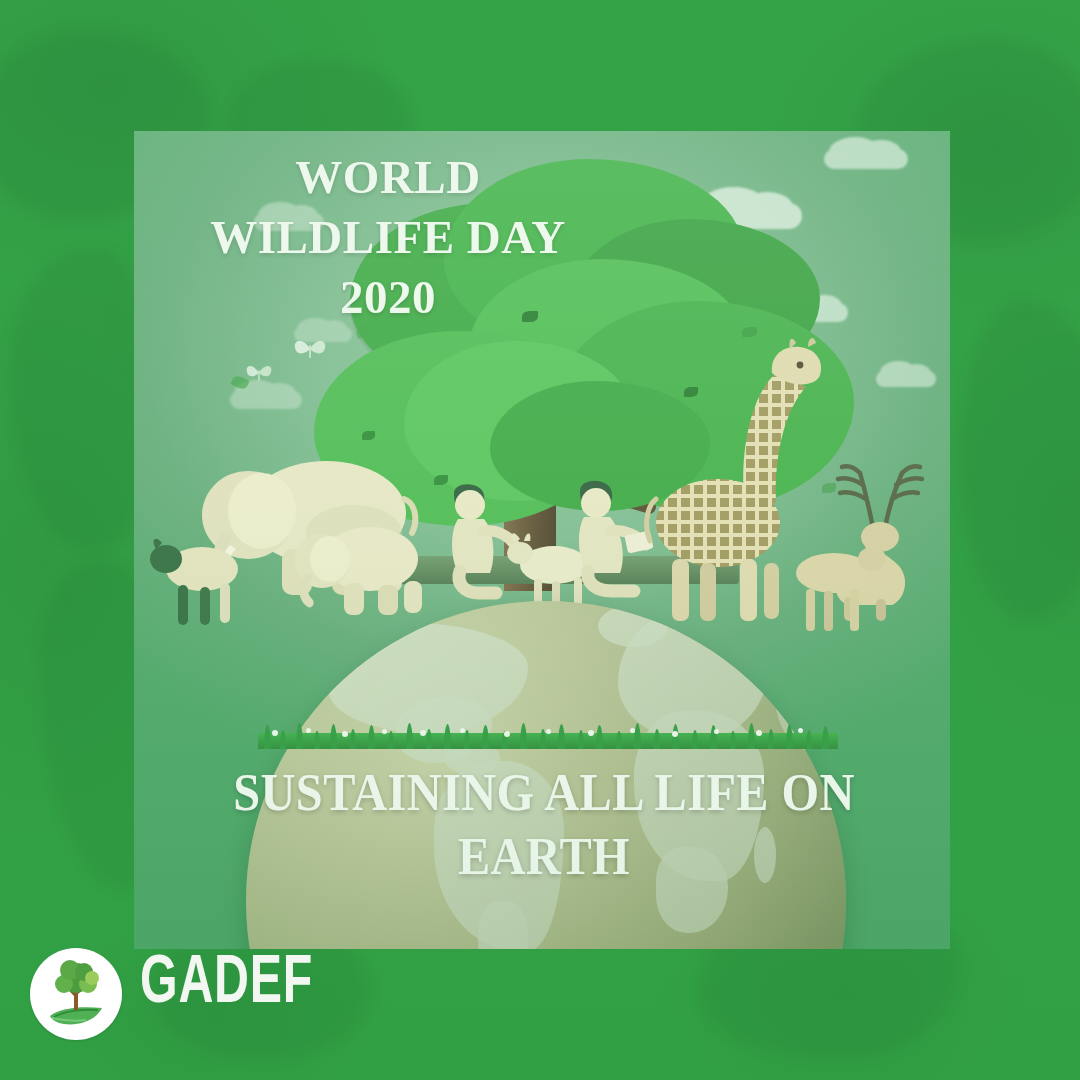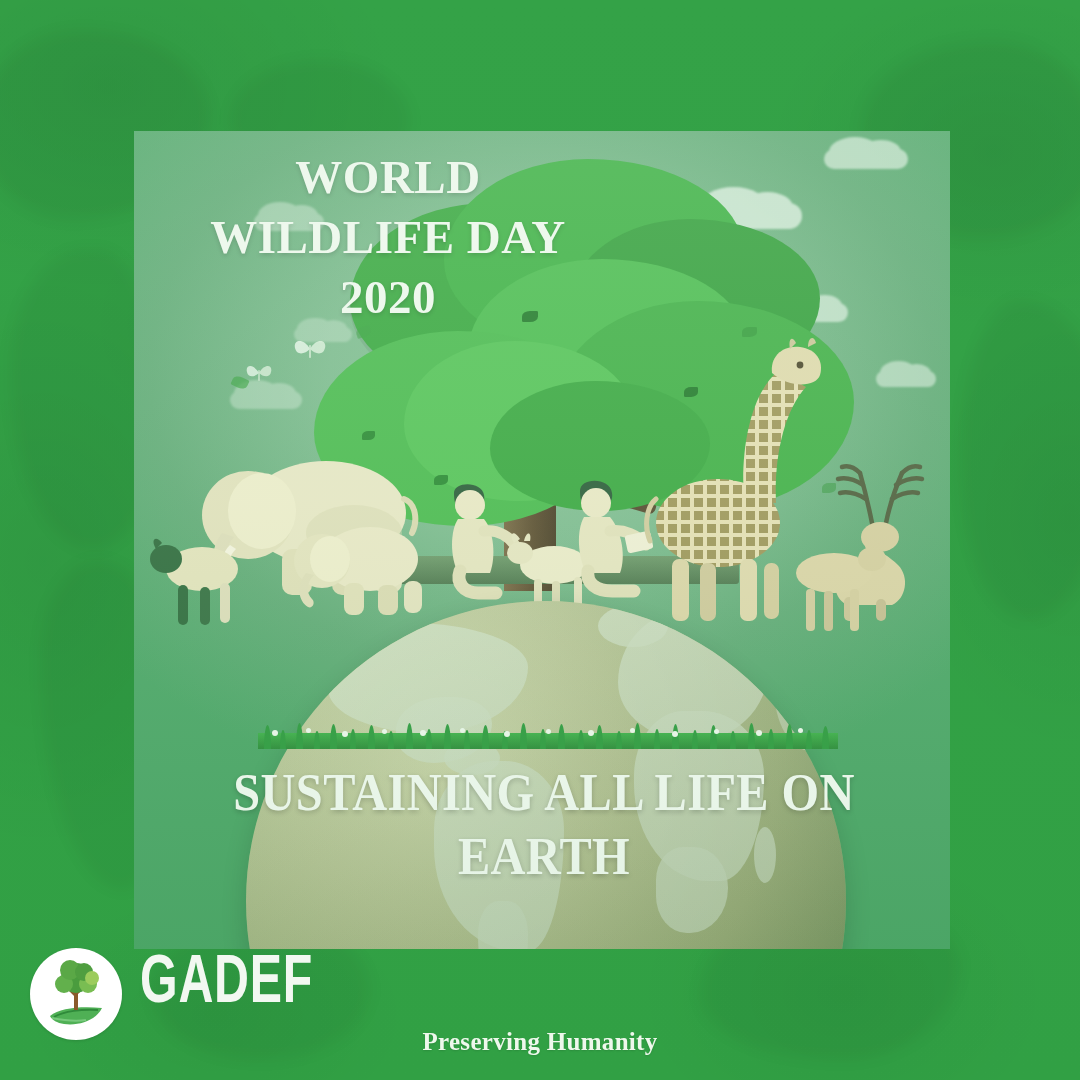--- a/index.html
+++ b/index.html
@@ -413,15 +413,14 @@
         <circle cx="34" cy="36" r="9" fill="#62b04c"></circle>
         <circle cx="58" cy="36" r="9" fill="#79bd52"></circle>
         <circle cx="40" cy="22" r="10" fill="#5aa846"></circle>
         <circle cx="54" cy="24" r="9" fill="#4f9e40"></circle>
         <circle cx="62" cy="30" r="7" fill="#9ccc5c"></circle>
       </svg>
     </div>
     <div id="brand-name">GADEF</div>
   </div>
 
-  <div id="footer-tag">Preserving Humanity</div>
 
 </div>
 
 </body></html>

